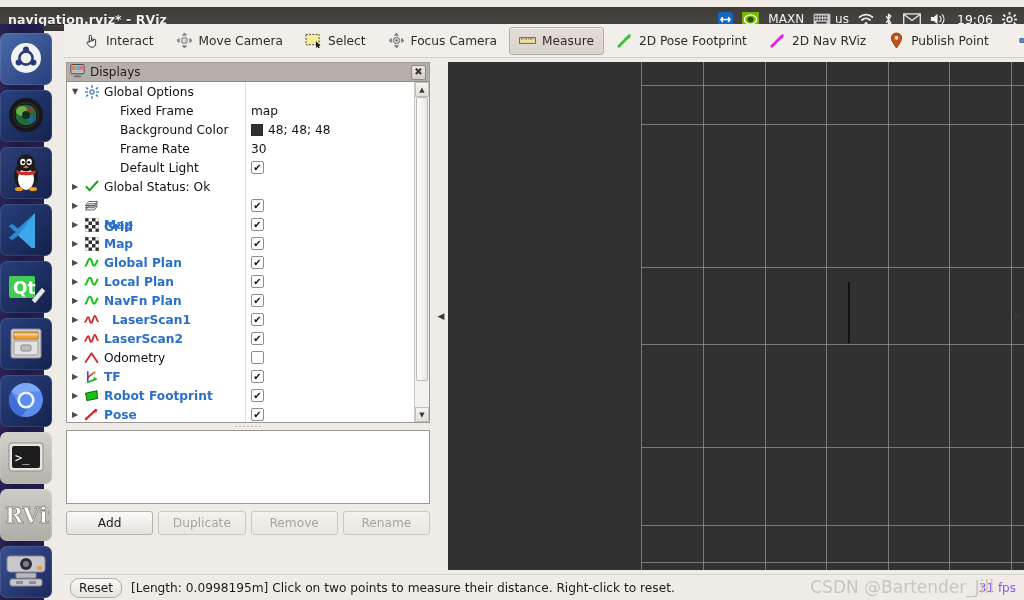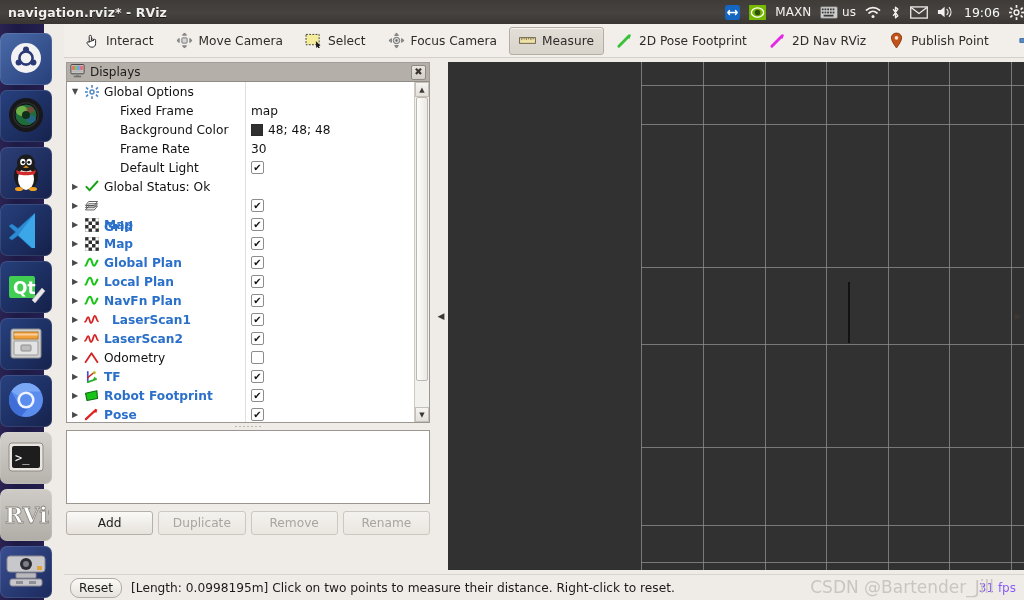--- a/index.html
+++ b/index.html
@@ -7,30 +7,30 @@
     width: 1024px; height: 600px;
     overflow: hidden;
     font-family: "DejaVu Sans", "Liberation Sans", sans-serif;
     font-size: 12px;
     background: #efece7;
   }
   #screen { position: relative; width: 1024px; height: 600px; }
 
   
   #top-panel {
-    position: absolute; left: 0; top: 0; width: 1024px; height: 24px;
+    position: absolute; left: 0; top: 7px; width: 1024px; height: 24px;
     background: linear-gradient(to bottom, #3f3b37 0%, #474340 55%, #393532 100%);
     display: flex; align-items: center; color: #ffffff;
   }
   #win-title {
     margin-left: 8px; font-weight: bold; font-size: 12.5px;
     color: #f2f0ee; letter-spacing: .1px;
     text-shadow: 0 1px 0 rgba(0,0,0,.6);
   }
-  #tray { margin-left: auto; display: flex; align-items: center; gap: 9px; }
+  #tray { margin-left: auto; display: flex; align-items: center; gap: 9px; padding-right: 7px; }
   .tray-item { display: flex; align-items: center; color: #f5f3f1; font-size: 12px; }
   .tray-icon { display: inline-flex; align-items: center; justify-content: center; }
   #tray-clock { font-size: 12.5px; color: #fafafa; }
 
   
   #launcher {
     position: absolute; left: 0; top: 24px; width: 44px; height: 576px;
     background: linear-gradient(to right, #2b2352 0%, #1d1a46 38%, #241f4e 100%);
     padding-top: 6px;
   }

